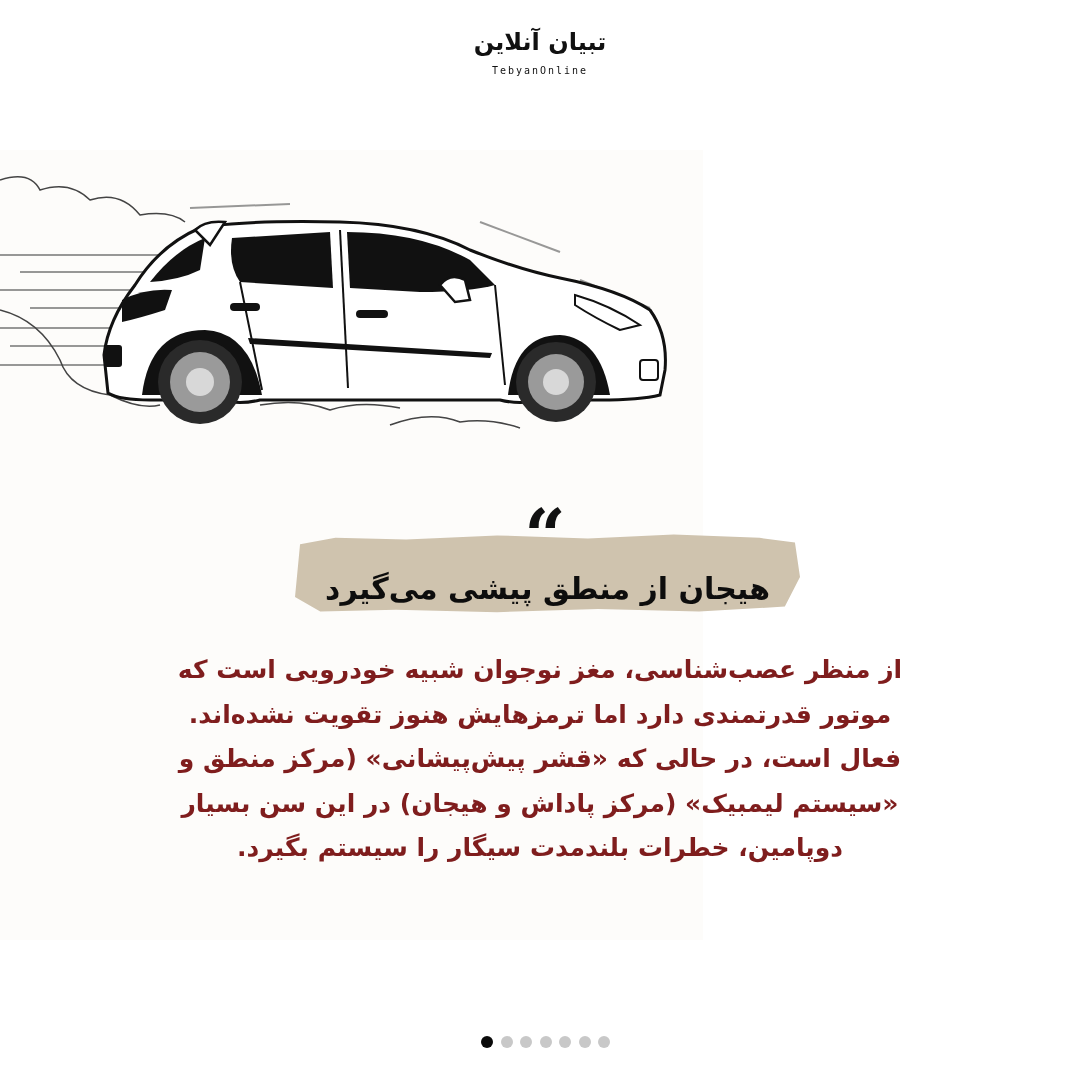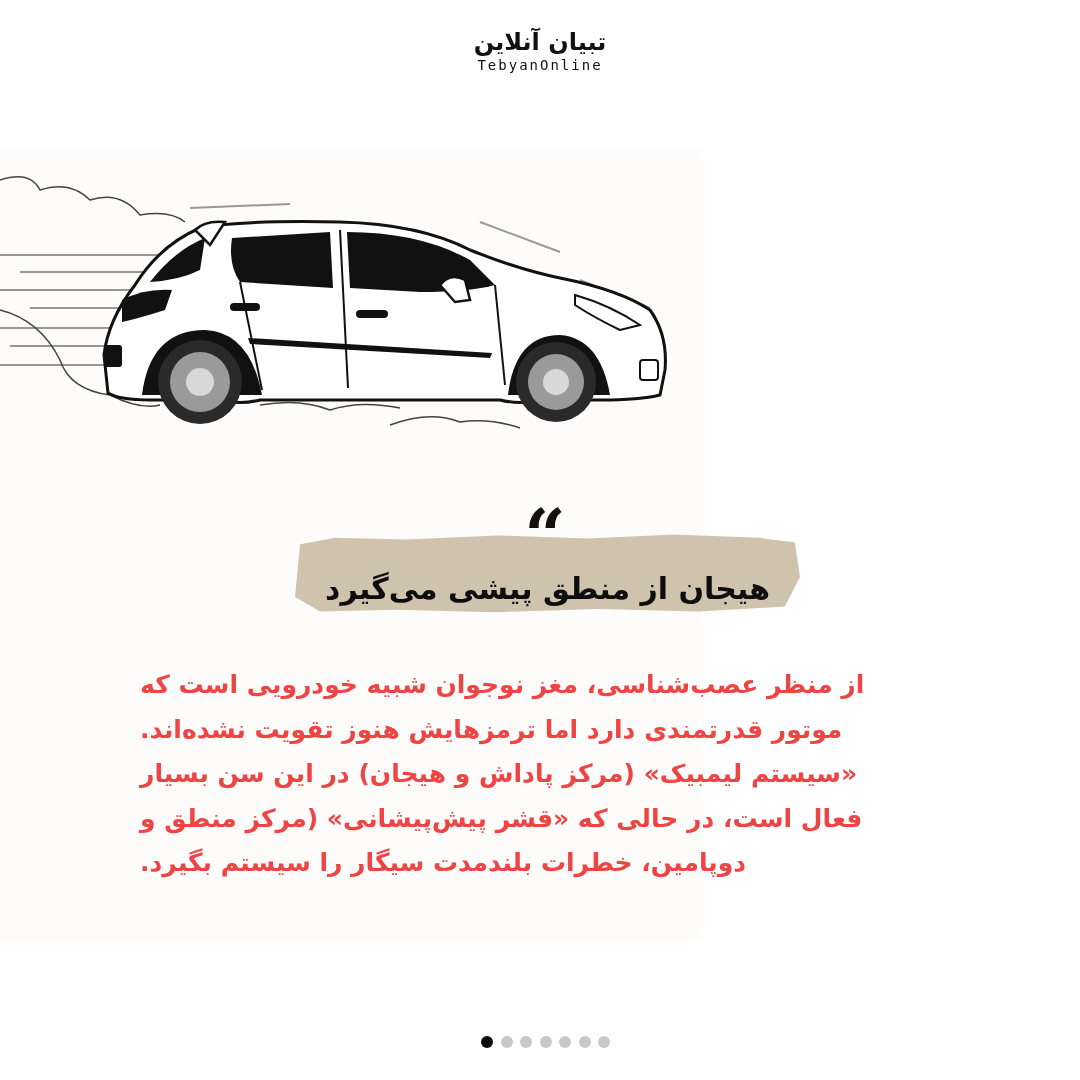--- a/index.html
+++ b/index.html
@@ -14,41 +14,41 @@
   }
   .logo {
     position:absolute; left:440px; top:28px; width:200px; text-align:center;
     color:#111;
   }
   .logo .fa {
     font-family:"DejaVu Sans", sans-serif; font-weight:bold; font-size:24px;
     line-height:28px; direction:rtl; letter-spacing:-1px;text-align:center;
   }
   .logo .en {
-    font-family:"DejaVu Sans Mono", monospace; font-size:14px; letter-spacing:2px;
-    line-height:18px; margin-top:0;
+    font-family:"DejaVu Sans Mono", monospace; font-size:10px; letter-spacing:2px;
+    line-height:18px; margin-top:6px;
   }
   .illustration { position:absolute; left:0; top:160px; width:700px; height:280px; }
   .quote-mark {
     position:absolute; left:520px; top:500px; width:50px; text-align:center;
     font-family:"DejaVu Serif", serif; font-weight:bold; font-size:72px; line-height:72px; color:#111;
   }
   .banner {
     position:absolute; left:295px; top:533px; width:505px; height:80px;
     background:#cfc3ae;
     border-radius:18px 6px 14px 8px / 10px 14px 8px 16px;
     clip-path: polygon(1% 14%, 8% 6%, 22% 8%, 40% 3%, 58% 7%, 75% 2%, 92% 6%, 99% 12%, 100% 55%, 97% 92%, 80% 98%, 60% 95%, 40% 99%, 20% 96%, 5% 98%, 0% 80%);
   }
   .headline {
     position:absolute; left:295px; top:564px; width:505px; text-align:center;
     direction:rtl; font-weight:bold; font-size:30px; line-height:50px; color:#0d0d0d;
   }
   .body-text {
-    position:absolute; left:140px; top:663px; width:800px; text-align:left;
-    direction:rtl; font-weight:bold; font-size:25px; line-height:44.5px; color:#ef4444;
+    position:absolute; left:140px; top:648px; width:800px; text-align:center;
+    direction:rtl; font-weight:bold; font-size:25px; line-height:44.5px; color:#7f1d1d;
   }
   .body-text div { white-space:nowrap; }
   .pager {
     position:absolute; left:481px; top:1036px; height:12px; display:flex; gap:7.5px;
   }
   .dot { width:12px; height:12px; border-radius:50%; background:#c8c8c8; }
   .dot.active { background:#0a0a0a; }
 </style>
 </head>
 <body>
@@ -123,22 +123,22 @@
   </g>
 </svg>
 
 <div class="banner"></div>
 <div class="quote-mark">“</div>
 <div class="headline">هیجان از منطق پیشی می‌گیرد</div>
 
 <div class="body-text">
   <div>از منظر عصب‌شناسی، مغز نوجوان شبیه خودرویی است که</div>
   <div>موتور قدرتمندی دارد اما ترمزهایش هنوز تقویت نشده‌اند.</div>
+  <div>فعال است، در حالی که «قشر پیش‌پیشانی» (مرکز منطق و</div>
   <div>«سیستم لیمبیک» (مرکز پاداش و هیجان) در این سن بسیار</div>
-  <div>فعال است، در حالی که «قشر پیش‌پیشانی» (مرکز منطق و</div>
   <div>دوپامین، خطرات بلندمدت سیگار را سیستم بگیرد.</div>
 </div>
 
 <div class="pager">
   <span class="dot active"></span>
   <span class="dot"></span>
   <span class="dot"></span>
   <span class="dot"></span>
   <span class="dot"></span>
   <span class="dot"></span>

